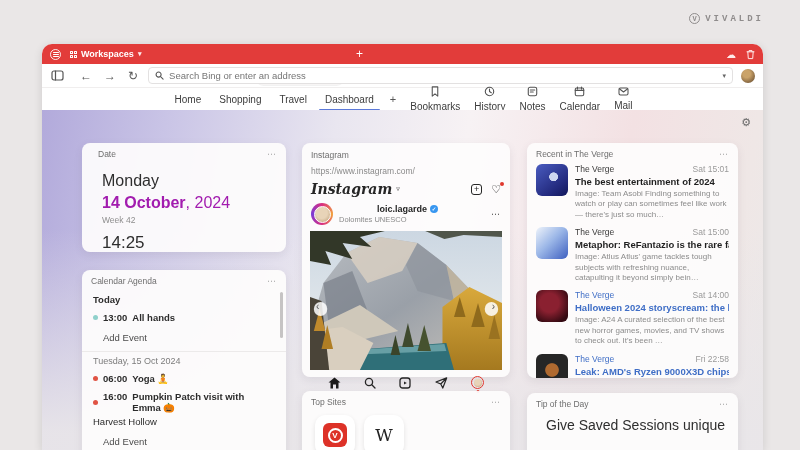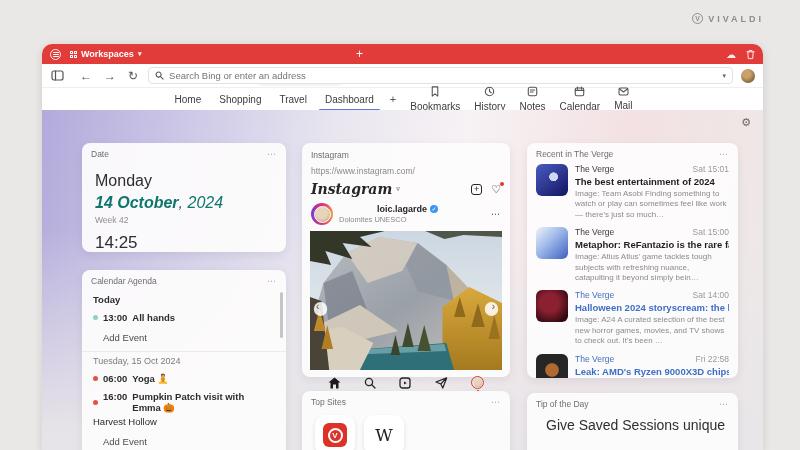--- a/index.html
+++ b/index.html
@@ -1,20 +1,20 @@
 <!DOCTYPE html>
 <html><head>
 <meta charset="utf-8">
 <style>
   * { margin:0; padding:0; box-sizing:border-box; }
   html,body { width:800px; height:450px; font-family:"Liberation Sans", sans-serif; }
   .backdrop { position:relative; width:800px; height:450px; background:#eae7e7; overflow:hidden; }
 
   
-  .brand { position:absolute; top:13px; right:36px; display:flex; align-items:center; gap:5px; color:#8f8c8c; }
+  .brand { position:absolute; top:13px; right:36px; display:flex; align-items:center; gap:5px; color:#8f8c8c;font-family:Liberation Mono, monospace; }
   .brand .bcircle { width:11px; height:11px; border:1.3px solid #8f8c8c; border-radius:50%; font-size:7px; font-weight:bold; display:flex; align-items:center; justify-content:center; }
   .brand .bname { font-size:9px; font-weight:bold; letter-spacing:3px; }
 
   
   .window { position:absolute; left:42px; top:44px; width:721px; height:406px; border-radius:10px 10px 0 0; overflow:hidden; box-shadow:0 2px 10px rgba(0,0,0,.12); background:#fff; }
 
   
   .tabbar { position:relative; height:20px; background:#e23c3a; display:flex; align-items:center; color:#fff; }
   .vmenu { margin-left:8px; width:11px; height:11px; border:1.2px solid rgba(255,255,255,.9); border-radius:50%; display:flex; flex-direction:column; justify-content:center; gap:1px; align-items:center; flex:0 0 auto; }
   .vmenu i { display:block; width:6px; height:1px; background:#fff; border-radius:1px; }
@@ -52,23 +52,23 @@
       linear-gradient(to bottom, rgba(236,233,236,0) 35%, rgba(233,230,233,.95) 95%),
       linear-gradient(100deg, #b2aadb 0%, #c9c4e6 16%, #e9e6f0 38%, #f7f2f4 55%, #f3e1e3 76%, #efe7e6 92%, #ece9e9 100%);
   }
   .gear { position:absolute; top:6px; right:12px; font-size:11px; color:#6b6b6b; }
 
   .card { position:absolute; background:rgba(253,252,252,.94); border-radius:8px; box-shadow:0 3px 8px rgba(80,70,90,.10); }
   .card-head { display:flex; justify-content:space-between; align-items:center; padding:6px 9px 0 9px; font-size:8.5px; color:#6e6e6e; }
   .more { color:#9a9a9a; font-size:9px; letter-spacing:1px; }
 
   
-  .card-date { left:40px; top:33px; width:204px; height:109px; }
+  .card-date { left:40px; top:33px; width:204px; height:109px;padding-left:7px; }
   .d-weekday { font-size:16px; color:#2e2e2e; margin:13px 0 0 13px; }
-  .d-line { font-size:16px; color:#0f766e; margin:4px 0 0 13px;font-style:italic; }
+  .d-line { font-size:16px; color:#a21caf; margin:4px 0 0 13px; }
   .d-line b { font-weight:bold; }
   .d-week { font-size:8.5px; color:#8e8e8e; margin:3px 0 0 13px; }
   .d-time { font-size:17px; color:#2e2e2e; margin:8px 0 0 13px; }
 
   
   .card-agenda { left:40px; top:160px; width:204px; height:190px; overflow:hidden; }
   .ag-scroll { position:absolute; right:3px; top:22px; width:3px; height:46px; background:#c6c4c4; border-radius:2px; }
   .ag-body { padding:4px 11px 0 11px; }
   .ag-day { font-size:9.5px; font-weight:bold; color:#2c2c2c; margin-top:4px; }
   .ag-day.sub { font-weight:normal; color:#7c7c7c; font-size:9px; }

